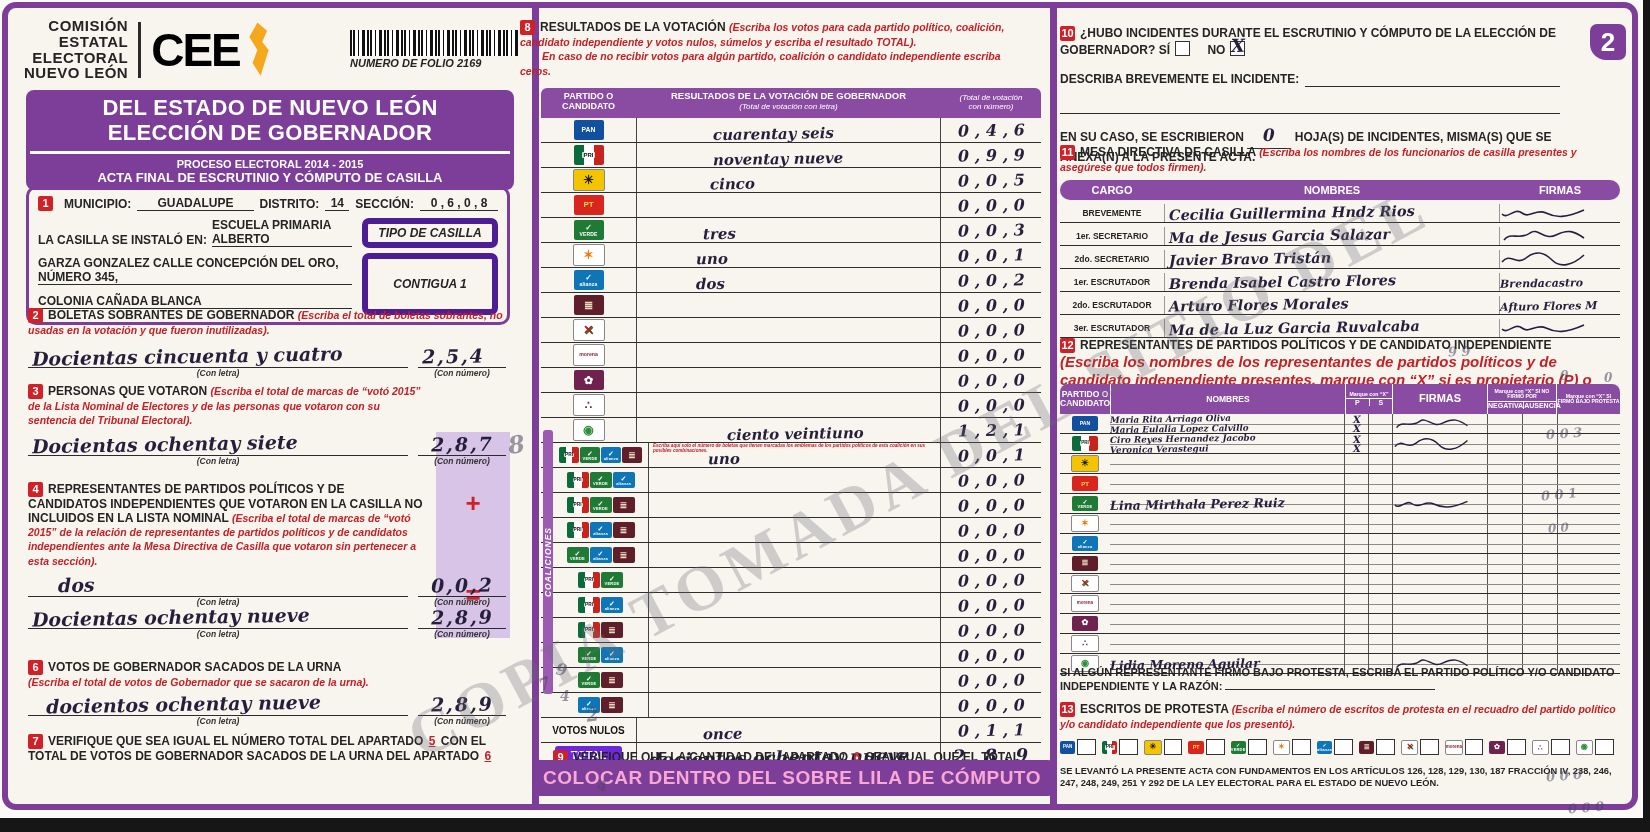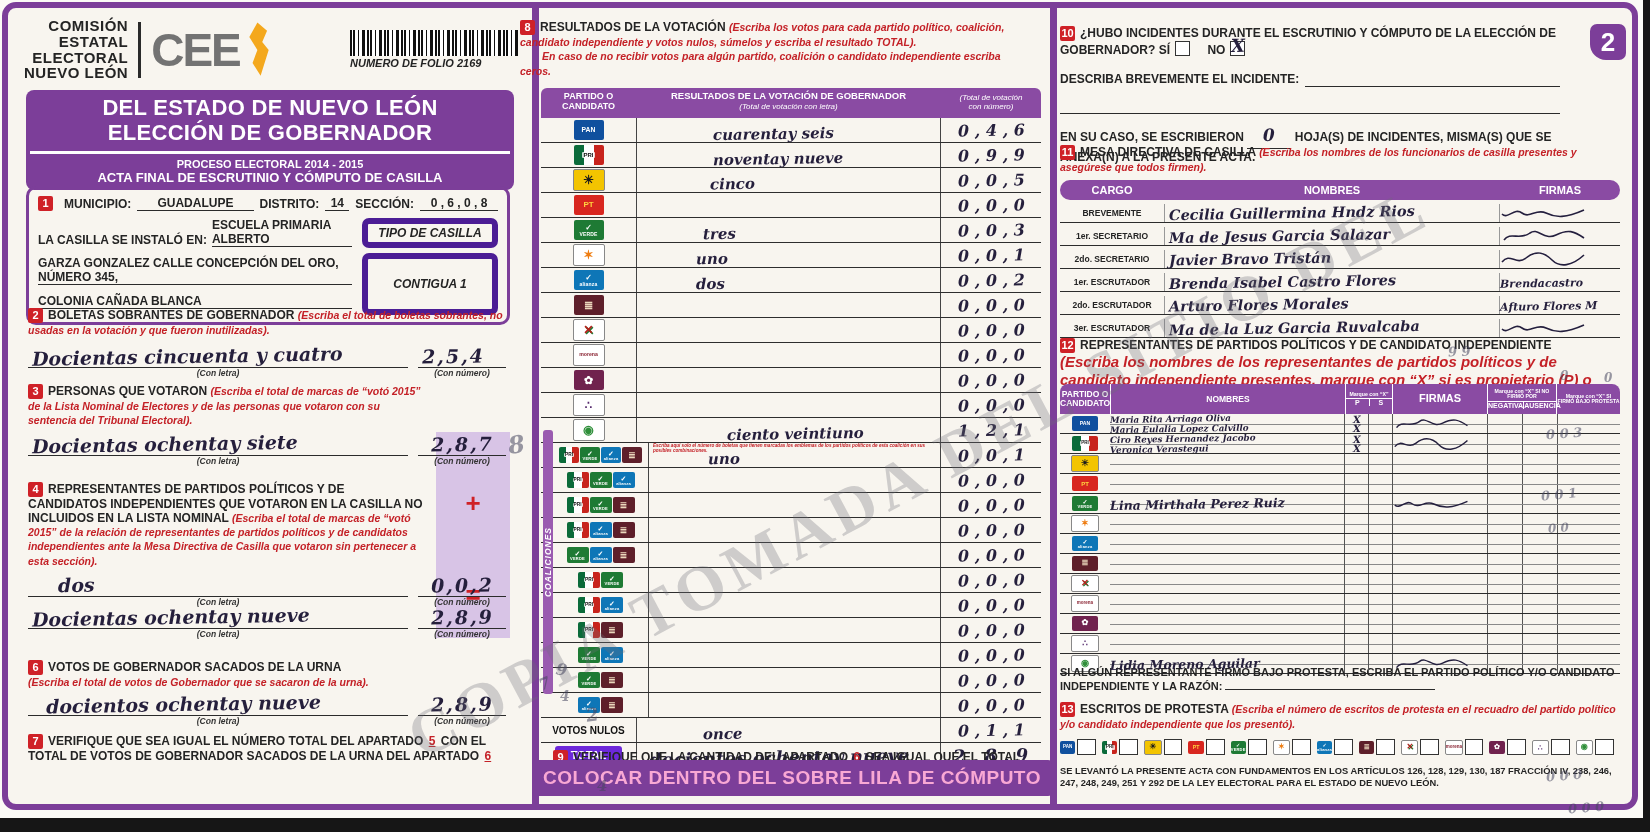--- a/index.html
+++ b/index.html
@@ -21,21 +21,21 @@
          margin-right:5px;vertical-align:top;}
   .red{color:#c42127;font-style:italic;font-weight:700;}
   .ref{color:#c42127;font-weight:700;text-decoration:underline;padding:0 2px;}
   .sec-title{font-weight:700;font-size:12px;line-height:1.18;}
   .abs{position:absolute;}
 
   
   .org-name{font-weight:900;font-size:15px;line-height:1.05;white-space:pre-line;text-align:right;
             letter-spacing:.5px;}
   .org-div{width:3px;background:#2a2a2a;height:56px;margin:0 10px;}
-  .cee{font-size:46px;font-weight:900;color:#737373;letter-spacing:-2px;line-height:48px;}
+  .cee{font-size:46px;font-weight:900;color:#000000;letter-spacing:-2px;line-height:48px;}
   .folio-label{font-size:11px;font-weight:700;margin-top:1px;font-style:italic;}
   .barcode{height:26px;width:168px;background:repeating-linear-gradient(90deg,#111 0 2px,#fff 2px 3px,
            #111 3px 5px,#fff 5px 8px,#111 8px 9px,#fff 9px 12px,#111 12px 15px,#fff 15px 17px);}
   .title-box{background:#7c3e99;border-radius:8px;color:#fff;text-align:center;padding:6px 4px 5px;}
   .title-main{font-size:22px;font-weight:900;line-height:1.12;letter-spacing:.3px;}
   .title-sub{border-top:3px solid #fff;margin-top:6px;padding-top:4px;font-weight:700;}
   .title-sub .l1{font-size:11px;} .title-sub .l2{font-size:13px;}
   .s1box{border:3px solid #7c3e99;border-radius:10px;padding:7px 9px;font-size:12px;font-weight:700;}
   .fline{border-bottom:1.5px solid #2b2b2b;font-weight:700;}
   .tipo-box{border:6px solid #4c1d95;border-radius:7px;text-align:center;font-weight:700;font-style:italic;}

